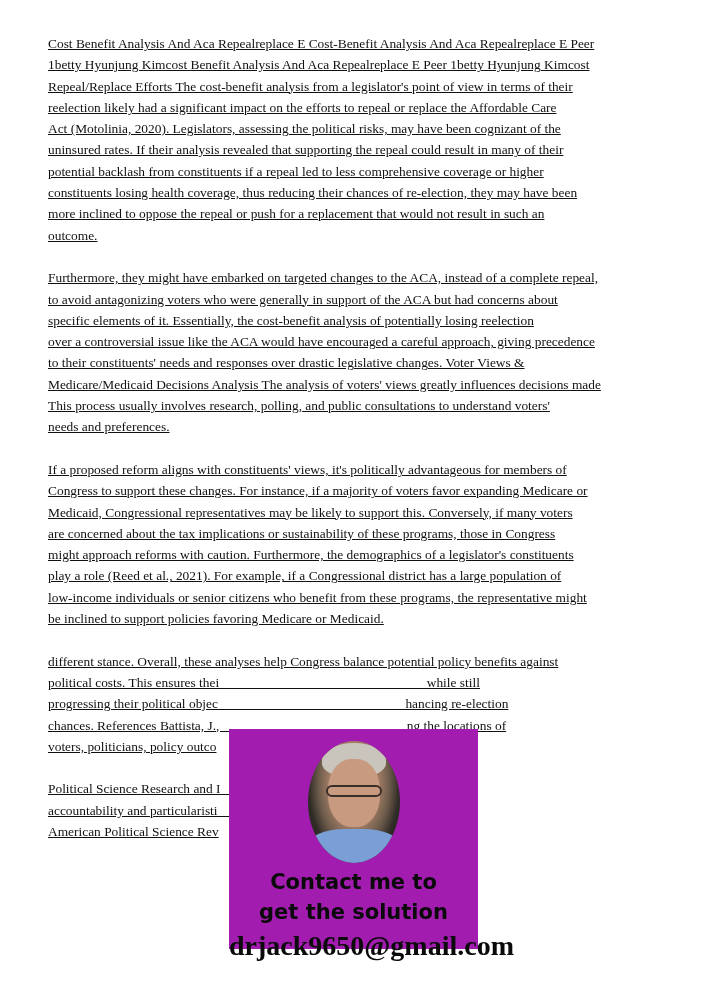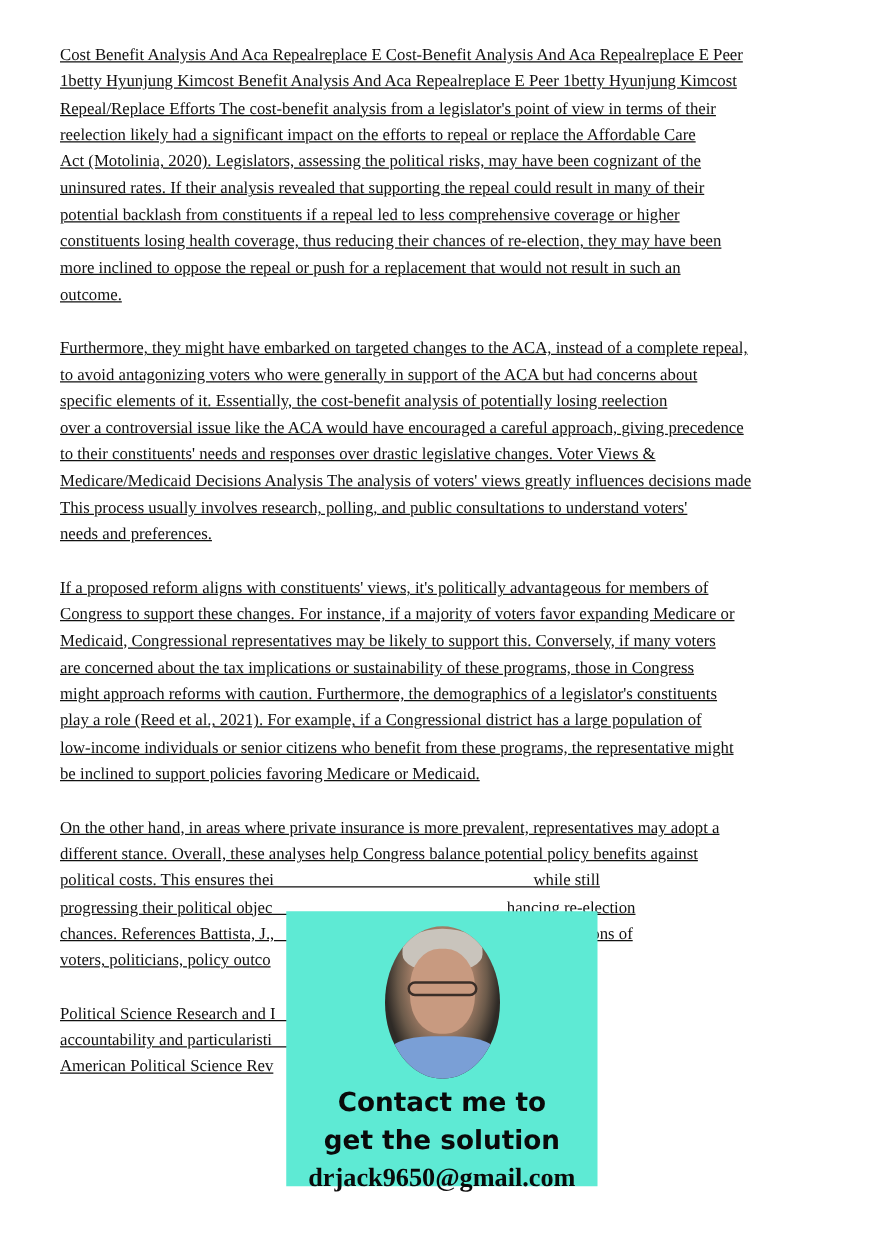--- a/index.html
+++ b/index.html
@@ -7,38 +7,38 @@
     .page {
       position: absolute; left: 48px; top: 33px; width: 620px;
       font-family: "Liberation Serif", serif; font-size: 13.4px; line-height: 21.3px;
       color: #111111;
       text-decoration: underline;
     }
     .para { margin: 0 0 21.3px 0; }
     .line { display: block; white-space: nowrap; }
     .promo {
       position: absolute; left: 229px; top: 729px; width: 249px; height: 220px;
-      background: #5eead4;
+      background: #a21caf;
     }
     .avatar {
       position: absolute; left: 79px; top: 12px; width: 92px; height: 122px;
       border-radius: 50%; overflow: hidden;
       background: radial-gradient(ellipse at 50% 35%, #c9a48b 0%, #b98c72 30%, #6b5a4a 55%, #2e2a26 70%);
     }
     .avatar .hair { position: absolute; left: 14px; top: 2px; width: 64px; height: 34px; border-radius: 50% 50% 40% 40%; background: #c9c4bc; }
     .avatar .face { position: absolute; left: 20px; top: 18px; width: 52px; height: 68px; border-radius: 45%; background: #c89a80; }
     .avatar .glasses { position: absolute; left: 18px; top: 44px; width: 56px; height: 12px; border: 2px solid #3a2e28; border-radius: 6px; box-sizing: border-box; }
     .avatar .shirt { position: absolute; left: 0; top: 88px; width: 92px; height: 40px; background: #7a9fd6; border-radius: 40% 40% 0 0; }
     .promo-title {
       position: absolute; left: 0; top: 138px; width: 249px; text-align: center;
       font-family: "DejaVu Sans", sans-serif; font-weight: bold; font-size: 21px; line-height: 30px; color: #0a0a0a;
     }
     .promo-email {
       position: absolute; left: 0; top: 201px; width: 249px; text-align: center;
-      font-family: "Liberation Serif", serif; font-weight: bold; font-size: 21px; color: #0a0a0a;
+      font-family: "Liberation Serif", serif; font-weight: bold; font-size: 28px; color: #0a0a0a;
     }
   </style>
 </head>
 <body>
 
 <div class="page">
   <p class="para">
     <span class="line">Cost Benefit Analysis And Aca Repealreplace E Cost-Benefit Analysis And Aca Repealreplace E Peer</span>
     <span class="line">1betty Hyunjung Kimcost Benefit Analysis And Aca Repealreplace E Peer 1betty Hyunjung Kimcost</span>
     <span class="line">Repeal/Replace Efforts The cost-benefit analysis from a legislator's point of view in terms of their</span>
@@ -64,21 +64,20 @@
     <span class="line">If a proposed reform aligns with constituents' views, it's politically advantageous for members of</span>
     <span class="line">Congress to support these changes. For instance, if a majority of voters favor expanding Medicare or</span>
     <span class="line">Medicaid, Congressional representatives may be likely to support this. Conversely, if many voters</span>
     <span class="line">are concerned about the tax implications or sustainability of these programs, those in Congress</span>
     <span class="line">might approach reforms with caution. Furthermore, the demographics of a legislator's constituents</span>
     <span class="line">play a role (Reed et al., 2021). For example, if a Congressional district has a large population of</span>
     <span class="line">low-income individuals or senior citizens who benefit from these programs, the representative might</span>
     <span class="line">be inclined to support policies favoring Medicare or Medicaid.</span>
   </p>
   <p class="para">
-    <span class="line">On the other hand, in areas where private insurance is more prevalent, representatives may adopt a</span>
     <span class="line">different stance. Overall, these analyses help Congress balance potential policy benefits against</span>
     <span class="line" style="white-space: pre;">political costs. This ensures thei                                                              while still</span>
     <span class="line" style="white-space: pre;">progressing their political objec                                                        hancing re-election</span>
     <span class="line" style="white-space: pre;">chances. References Battista, J.,                                                        ng the locations of</span>
     <span class="line">voters, politicians, policy outco</span>
   </p>
   <p class="para">
     <span class="line" style="white-space: pre;">Political Science Research and I                                                   20). Electoral</span>
     <span class="line" style="white-space: pre;">accountability and particularisti                                                  form in Mexico.</span>
     <span class="line">American Political Science Rev</span>

